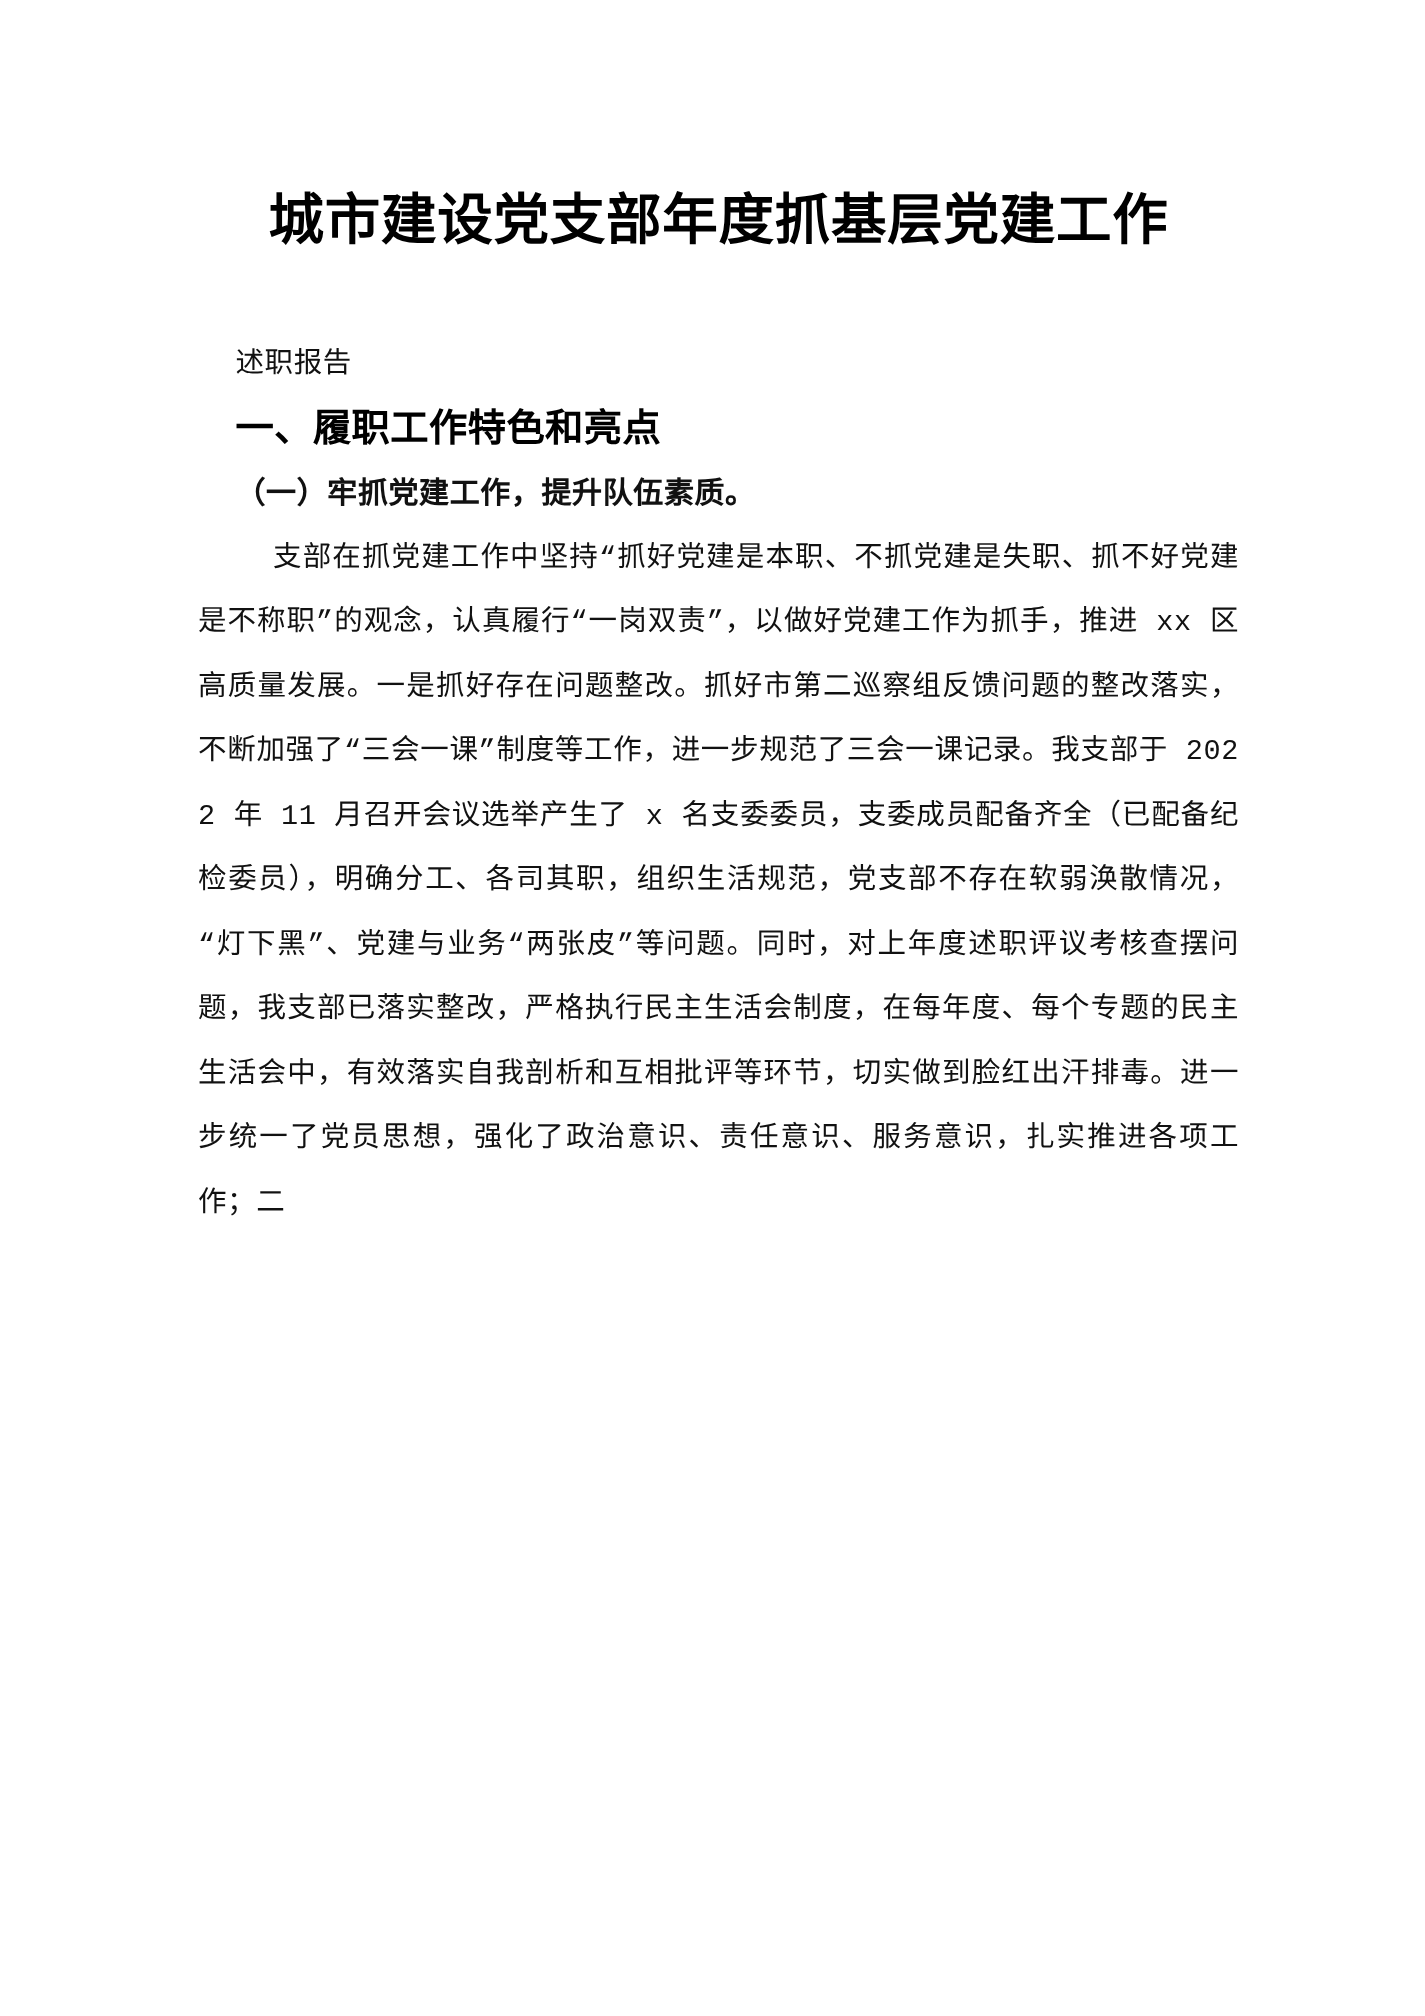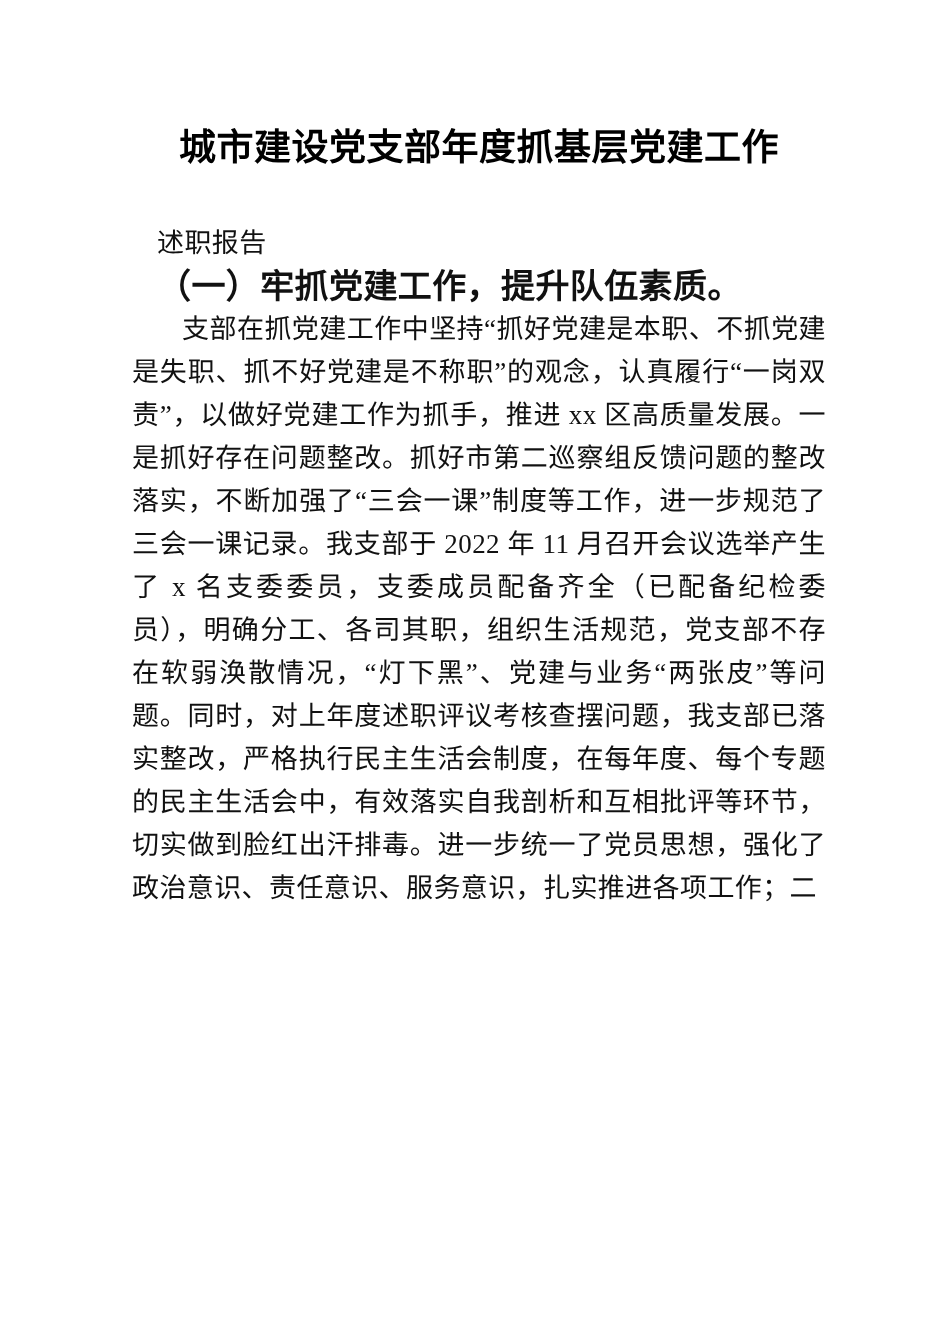--- a/index.html
+++ b/index.html
@@ -37,22 +37,22 @@
     text-align: center;
     letter-spacing: 0.5px;
     padding-top: 124px;
     white-space: nowrap;
   }
 
   
   .body-para {
     margin: 0;
     padding: 0;
-    font-family: Liberation Serif, serif;
-    font-size: 27px;
+    font-family: Liberation Mono, monospace;
+    font-size: 19px;
     line-height: 43px;
     color: #111111;
     text-align: justify;
     text-justify: inter-ideograph;
     text-align-last: left;
     letter-spacing: 0.4px;
     word-break: break-all;
   }
 
   .body-para.indent-1 {
@@ -81,37 +81,38 @@
     line-height: 43px;
     color: #000000;
     text-indent: 25px;
     letter-spacing: 0.3px;
   }
 
   .sub-heading {
     margin: 0;
     padding: 0;
     font-family: "Liberation Serif", "DejaVu Serif", serif;
-    font-size: 34px;
+    font-size: 20px;
     line-height: 43px;
     color: #111111;
     text-indent: 25px;
     letter-spacing: 0.4px;
   }
 </style>
 </head>
 <body>
 
 <div class="page">
   <div class="content">
 
     <h1 class="doc-title">城市建设党支部年度抓基层党建工作</h1>
 
     <p class="body-para indent-1 gap-before-label">述职报告</p>
 
 
+    <h2 class="section-heading">一、履职工作特色和亮点</h2>
 
     <h3 class="sub-heading">（一）牢抓党建工作，提升队伍素质。</h3>
 
     <p class="body-para indent-2">支部在抓党建工作中坚持“抓好党建是本职、不抓党建是失职、抓不好党建是不称职”的观念，认真履行“一岗双责”，以做好党建工作为抓手，推进 xx 区高质量发展。一是抓好存在问题整改。抓好市第二巡察组反馈问题的整改落实，不断加强了“三会一课”制度等工作，进一步规范了三会一课记录。我支部于 2022 年 11 月召开会议选举产生了 x 名支委委员，支委成员配备齐全（已配备纪检委员），明确分工、各司其职，组织生活规范，党支部不存在软弱涣散情况，“灯下黑”、党建与业务“两张皮”等问题。同时，对上年度述职评议考核查摆问题，我支部已落实整改，严格执行民主生活会制度，在每年度、每个专题的民主生活会中，有效落实自我剖析和互相批评等环节，切实做到脸红出汗排毒。进一步统一了党员思想，强化了政治意识、责任意识、服务意识，扎实推进各项工作；二</p>
 
   </div>
 </div>
 
 </body></html>

